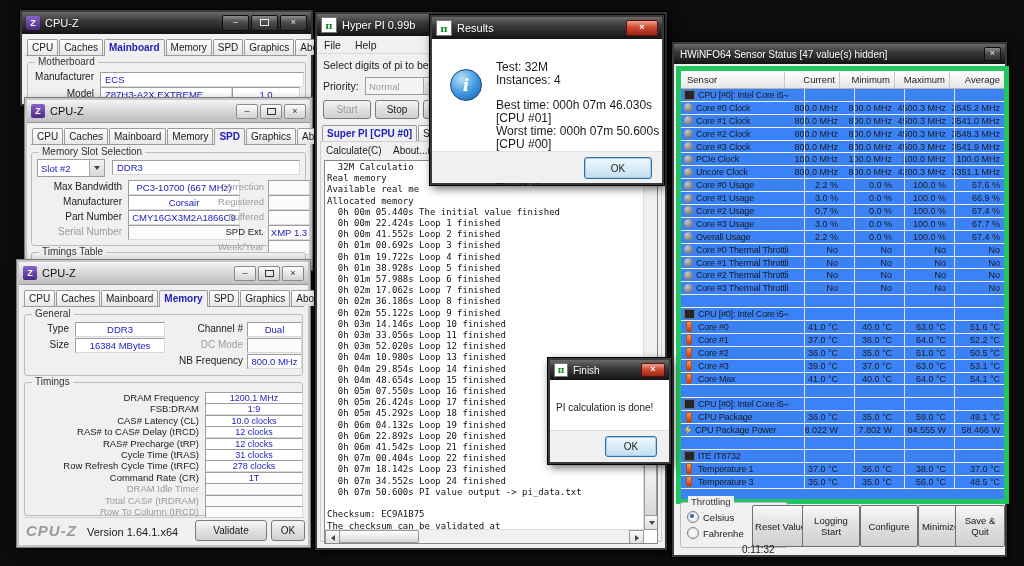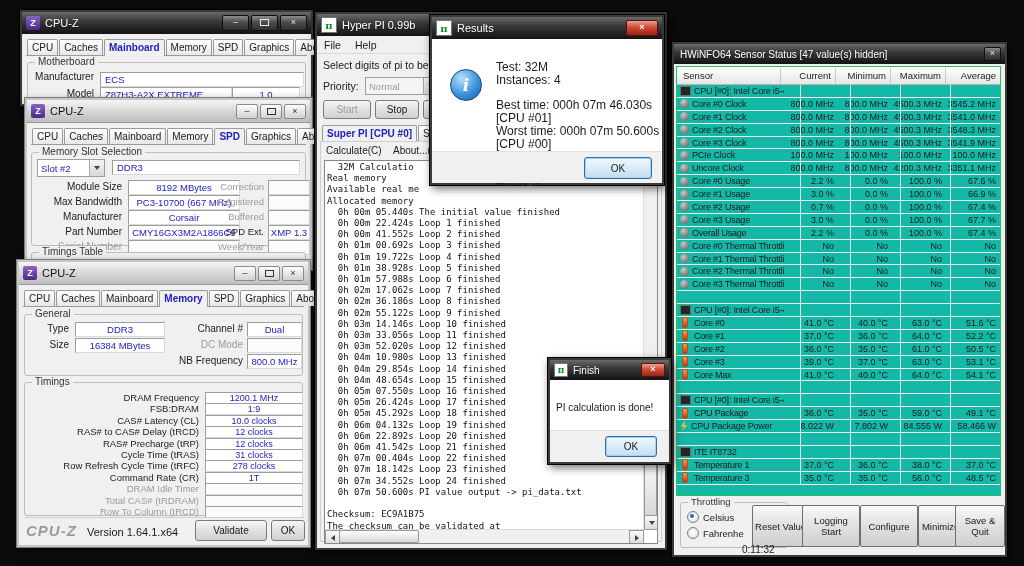--- a/index.html
+++ b/index.html
@@ -77,21 +77,21 @@
   .sb{position:absolute;background:#f0f0f0}
   .sbthumb{position:absolute;background:linear-gradient(#fdfdfd,#d8d8d8);border:1px solid #9a9a9a;border-radius:2px}
   .sbarr{position:absolute;width:13px;height:13px;background:linear-gradient(#fbfbfb,#dcdcdc);border:1px solid #9a9a9a;
          display:flex;align-items:center;justify-content:center}
   
   .infoic{position:absolute;width:30px;height:30px;border-radius:50%;
           background:radial-gradient(circle at 35% 28%,#b7e0f8,#3e93dc 55%,#1a5ca8);
           border:1px solid #16497f;color:#fff;font-family:"DejaVu Serif",serif;font-style:italic;font-weight:bold;
           font-size:17px;display:flex;align-items:center;justify-content:center}
   
-  .hwtable{position:absolute;background:#14b8a6;border:1px solid #22c55e;overflow:hidden}
+  .hwtable{position:absolute;background:#3b82f6;border:5px solid #22c55e;overflow:hidden}
   .hwhead{display:flex;height:17px;background:linear-gradient(#ffffff,#e6e6e6);border-bottom:1px solid #b5b5b5;
           font-size:9.5px;align-items:center;color:#222}
   .hwh{width:50px;text-align:right;padding-right:4px;border-left:1px solid #c9c9c9;line-height:16px}
   .hwh.first{flex:1;text-align:left;padding-left:6px;border-left:none}
   .hwrows{position:relative}
   .vln{position:absolute;top:0;bottom:0;width:1px;background:#e4e4e4;z-index:2}
   .hwrow{display:flex;align-items:center;height:11.9px;border-bottom:1px solid #efefef;font-size:9px;position:relative}
   .hwrow.blank{border-bottom:1px solid #efefef}
   .hwic{flex:none;margin:0 3px 0 3px}
   .hwlab{flex:1;white-space:nowrap;overflow:hidden;max-width:106px;letter-spacing:-0.2px}
@@ -165,24 +165,20 @@
     <span class="glab">Memory Slot Selection</span>
     <div class="combo" style="left:5px;top:6px;width:66px">
       <span class="ctext" style="color:#2121bd">Slot #2</span>
       <span class="carr">
           <span class="tri-d"></span>
         </span>
     </div>
     <span class="fld lft" style="left:80px;top:7px;right:5px">DDR3</span>
     <div class="spdl" style="position:absolute;left:4px;top:27px;right:0">
         <div class="kvrow">
-          <span class="kvlab lab">Module Size</span>
-          <span class="fld kvval">8192 MBytes</span>
-        </div>
-        <div class="kvrow">
           <span class="kvlab lab">Max Bandwidth</span>
           <span class="fld kvval">PC3-10700 (667 MHz)</span>
         </div>
         <div class="kvrow">
           <span class="kvlab lab">Manufacturer</span>
           <span class="fld kvval">Corsair</span>
         </div>
         <div class="kvrow">
           <span class="kvlab lab">Part Number</span>
           <span class="fld kvval">CMY16GX3M2A1866C9</span>

